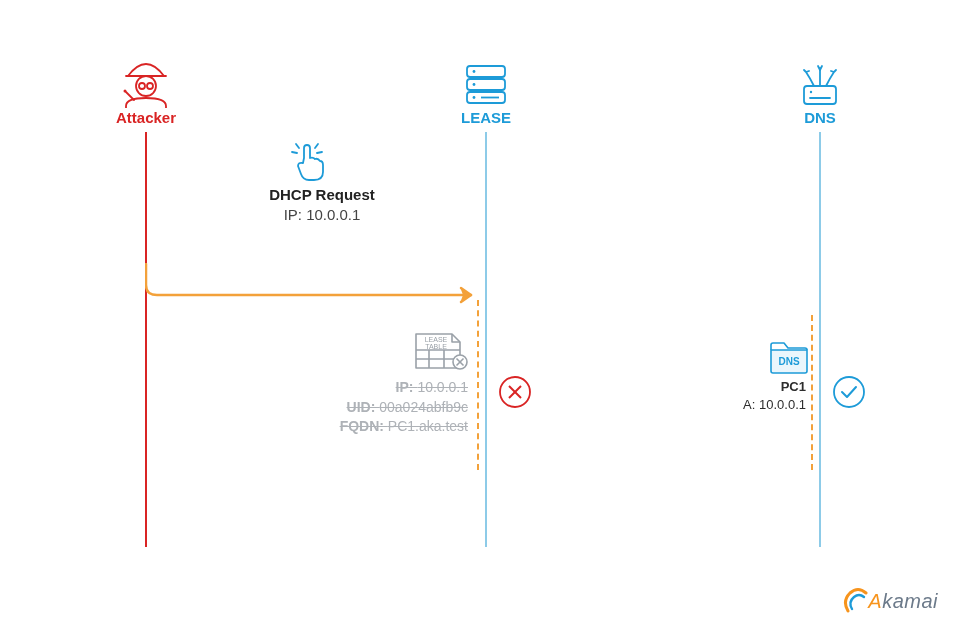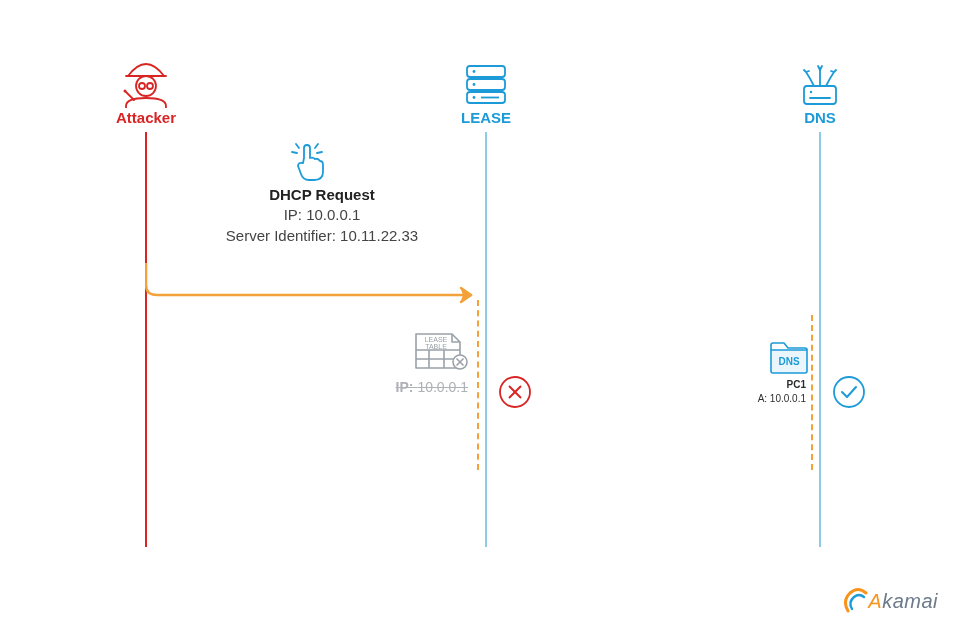--- a/index.html
+++ b/index.html
@@ -31,21 +31,21 @@
   }
   .msg .title{font-weight:700;color:#222;}
   .msg .row{color:#444;}
   .record{
     position:absolute;text-align:right;line-height:1.4;font-size:14px;
   }
   .record .k{font-weight:700;}
   .record.strike{color:#aeb2b7;}
   .record.strike .k{color:#aeb2b7;}
   .record.strike span{text-decoration:line-through;}
-  .dns-rec{position:absolute;text-align:center;line-height:1.4;font-size:10px;}
+  .dns-rec{position:absolute;text-align:center;line-height:1.4;font-size:13px;}
   .dns-rec .k{font-weight:700;}
   .status-ico{position:absolute;}
   .brand{
     position:absolute;right:22px;bottom:16px;display:flex;align-items:center;
     font-family:Arial,Helvetica,sans-serif;
   }
   .brand svg{flex:none;}
   .brand-text{font-size:20px;font-weight:400;color:#6c7a8a;letter-spacing:.5px;font-style:italic;}
   .brand-text b{color:#f7941d;font-weight:400;}
 </style>
@@ -103,21 +103,20 @@
       </g>
     </svg>
   </div>
   <div class="label">DNS</div>
 </div>
 <div class="lifeline blue" style="left:819px;"></div>
 
 <div class="msg" style="left:202px;top:185px;width:240px;">
   <div class="title">DHCP Request</div>
   <div class="row">IP: 10.0.0.1</div>
-  <div class="row">Server Identifier: 10.11.22.33</div>
 </div>
 
 <div style="position:absolute;left:290px;top:140px;">
   <svg width="38" height="42" viewBox="0 0 38 42">
     <g fill="none" stroke="#1d9bd8" stroke-width="1.8" stroke-linecap="round" stroke-linejoin="round">
       <path d="M14 18 L14 8 Q14 5 17 5 Q20 5 20 8 L20 18 Q23 17 25 19 Q28 18 30 21 Q33 21 33 25 L33 32 Q33 40 24 40 L19 40 Q13 40 11 34 L8 26 Q8 22 13 23 Z"></path>
       <line x1="6" y1="4" x2="9" y2="8"></line>
       <line x1="2" y1="12" x2="7" y2="13"></line>
       <line x1="28" y1="4" x2="25" y2="8"></line>
       <line x1="32" y1="12" x2="27" y2="13"></line>
@@ -150,20 +149,22 @@
       <line x1="44.5" y1="28.5" x2="51.5" y2="35.5"></line>
       <line x1="51.5" y1="28.5" x2="44.5" y2="35.5"></line>
     </g>
     <text x="24" y="12" font-size="7" fill="#9aa1a8" text-anchor="middle" font-family="Arial">LEASE</text>
     <text x="24" y="19" font-size="7" fill="#9aa1a8" text-anchor="middle" font-family="Arial">TABLE</text>
   </svg>
 </div>
 
 <div class="record strike" style="left:302px;top:378px;width:166px;">
   <div><span class="k">IP: </span><span>10.0.0.1</span></div>
+  <div><span class="k">UID: </span><span>00a024abfb9c</span></div>
+  <div><span class="k">FQDN: </span><span>PC1.aka.test</span></div>
 </div>
 
 <div class="status-ico" style="left:498px;top:375px;">
   <svg width="34" height="34" viewBox="0 0 34 34">
     <circle cx="17" cy="17" r="15" fill="none" stroke="#d92424" stroke-width="1.8"></circle>
     <line x1="11" y1="11" x2="23" y2="23" stroke="#d92424" stroke-width="2"></line>
     <line x1="23" y1="11" x2="11" y2="23" stroke="#d92424" stroke-width="2"></line>
   </svg>
 </div>
 

